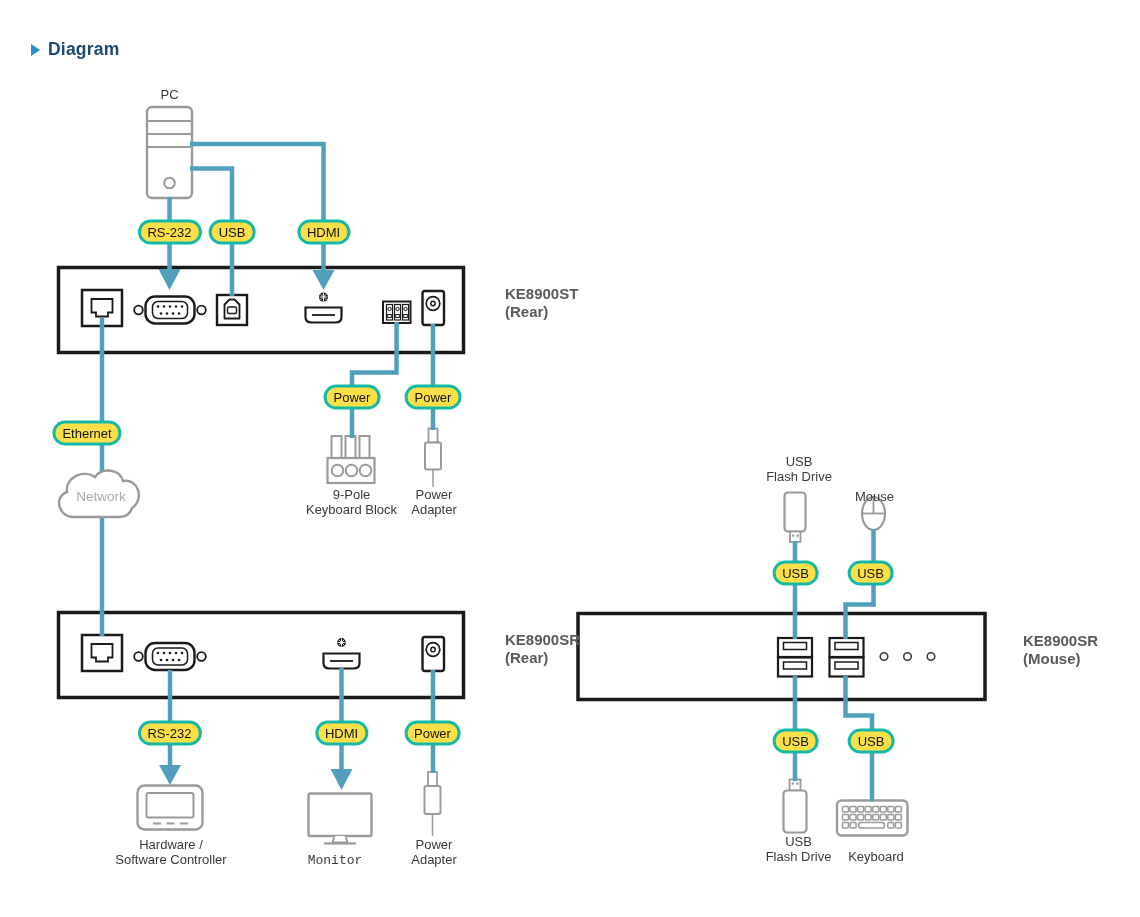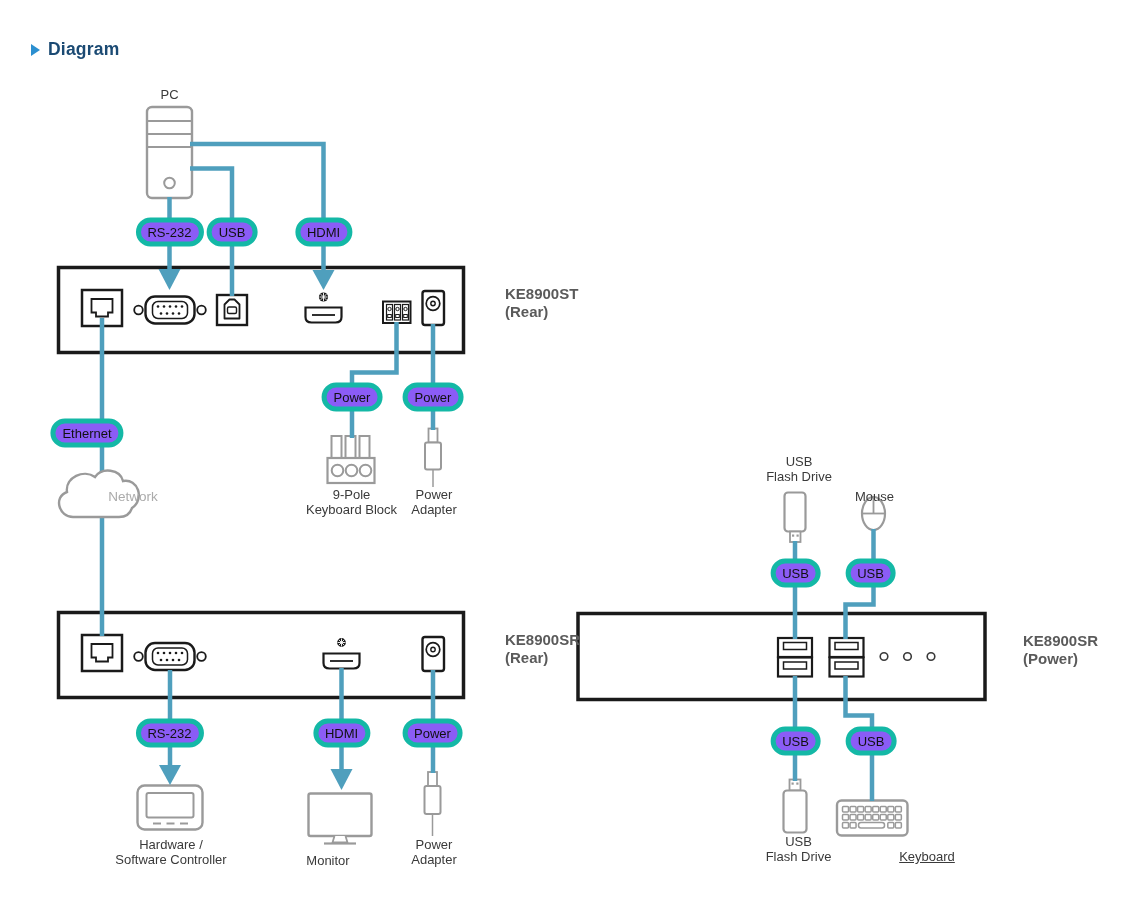--- a/index.html
+++ b/index.html
@@ -3,21 +3,21 @@
 <meta charset="utf-8">
 <style>
   html,body{margin:0;padding:0;background:#fff;}
   #stage{position:relative;width:1140px;height:917px;background:#fff;overflow:hidden;
          font-family:"Liberation Sans", sans-serif;}
   svg{position:absolute;left:0;top:0;}
   .title{position:absolute;left:31px;top:39px;display:flex;align-items:center;}
   .title .tri{width:0;height:0;border-left:9px solid #2B8FD0;border-top:6px solid transparent;
               border-bottom:6px solid transparent;margin-right:8px;}
   .title .txt{font-weight:bold;font-size:17.5px;color:#1B4A73;letter-spacing:.2px;}
-  .pill{position:absolute;transform:translate(-50%,-50%);background:#8b5cf6;border:5px solid #14b8a6;
+  .pill{position:absolute;transform:translate(-50%,-50%);background:#fde047;border:3px solid #14b8a6;
         border-radius:999px;font-size:13px;color:#111;padding:0 7px;height:19px;line-height:19px;
         white-space:nowrap;text-align:center;z-index:3;}
   .lbl{position:absolute;transform:translateX(-50%);font-size:13px;color:#3A3A3A;text-align:center;
        line-height:14.5px;white-space:nowrap;z-index:3;}
   .netlbl{position:absolute;transform:translateX(-50%);font-size:13.5px;color:#ABABAB;z-index:3;}
   .devlbl{position:absolute;font-weight:bold;font-size:15px;color:#5A5A5A;line-height:17.5px;
           white-space:nowrap;z-index:3;margin-left:32px;}
 </style>
 </head>
 <body>
@@ -279,47 +279,47 @@
   <div class="devlbl" style="left:473px;top:285px;">
     <div>KE8900ST</div>
     <div>(Rear)</div>
   </div>
   <div class="devlbl" style="left:473px;top:631px;">
     <div>KE8900SR</div>
     <div>(Rear)</div>
   </div>
   <div class="devlbl" style="left:991px;top:632px;">
     <div>KE8900SR</div>
-    <div>(Power)</div>
+    <div>(Mouse)</div>
   </div>
 
   <div class="lbl" style="left:169.5px;top:88px;text-align:right;">PC</div>
-  <div class="netlbl" style="left:101px;top:489px;margin-left:32px;">Network</div>
+  <div class="netlbl" style="left:101px;top:489px;">Network</div>
 
   <div class="lbl" style="left:351.5px;top:488px;">
     <div>9-Pole</div>
     <div>Keyboard Block</div>
   </div>
   <div class="lbl" style="left:434px;top:488px;">
     <div>Power</div>
     <div>Adapter</div>
   </div>
   <div class="lbl" style="left:171px;top:838px;">
     <div>Hardware /</div>
     <div>Software Controller</div>
   </div>
-  <div class="lbl" style="left:328px;top:854px;">Monitor</div>
+  <div class="lbl" style="left:335px;top:854px;font-family:Liberation Mono, monospace;">Monitor</div>
   <div class="lbl" style="left:434px;top:838px;">
     <div>Power</div>
     <div>Adapter</div>
   </div>
   <div class="lbl" style="left:799px;top:455px;">
     <div>USB</div>
     <div>Flash Drive</div>
   </div>
   <div class="lbl" style="left:874.5px;top:471px;margin-top:19px;">Mouse</div>
   <div class="lbl" style="left:798.5px;top:835px;">
     <div>USB</div>
     <div>Flash Drive</div>
   </div>
-  <div class="lbl" style="left:927px;top:850px;text-decoration:underline;">Keyboard</div>
+  <div class="lbl" style="left:876px;top:850px;">Keyboard</div>
 
 </div>
 
 </body></html>

